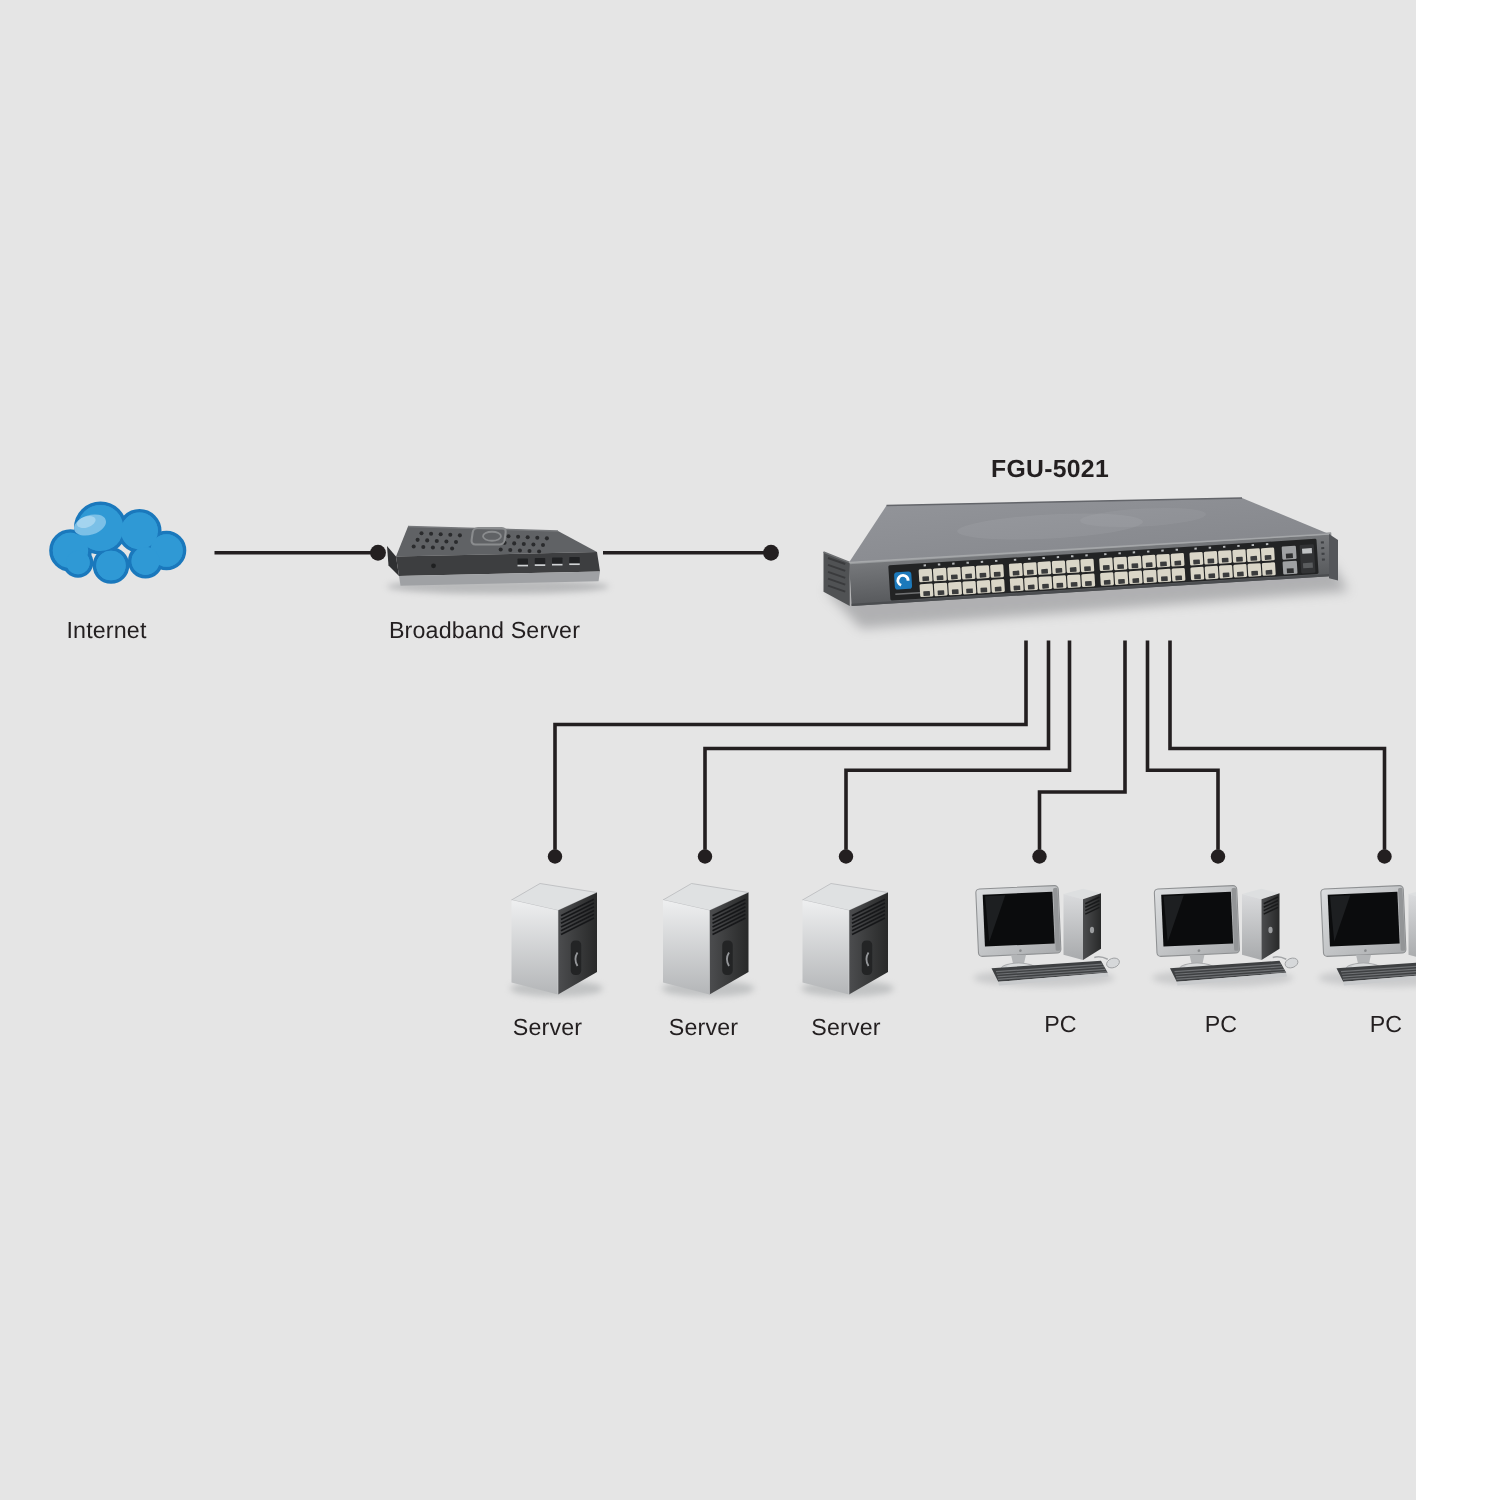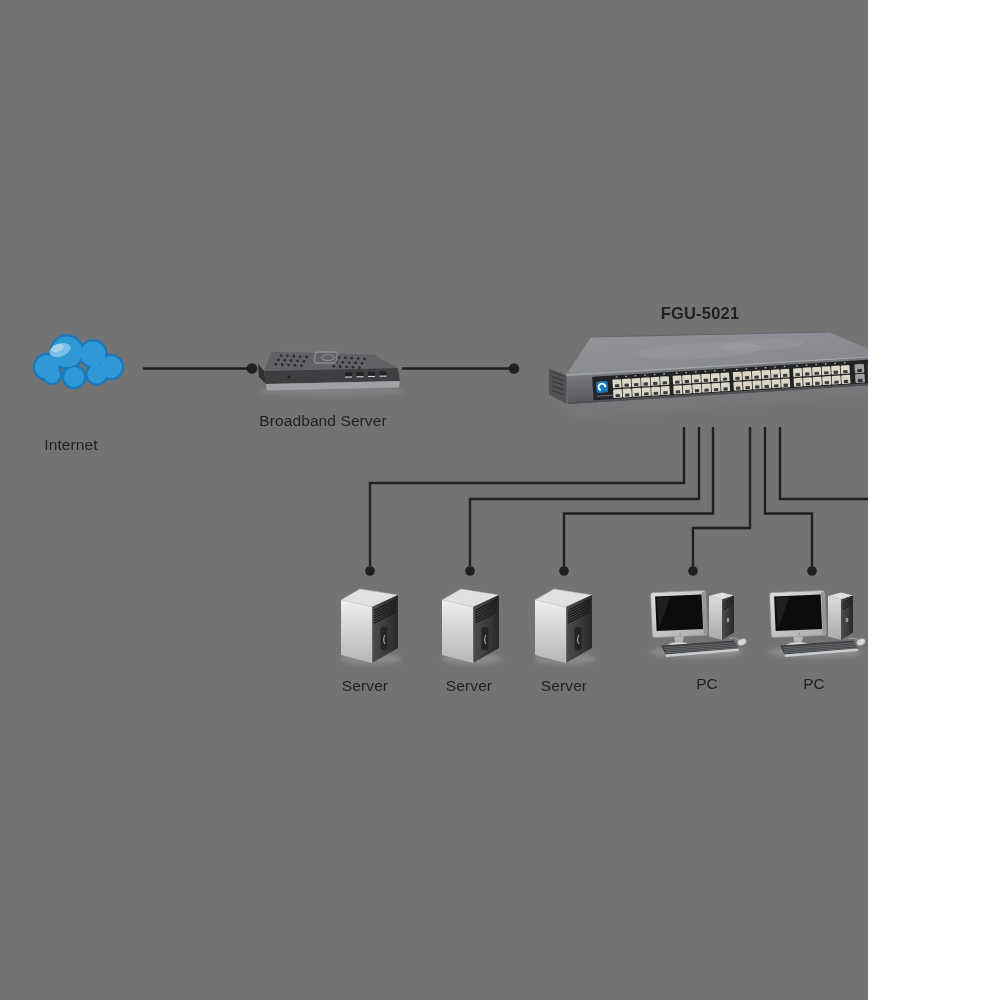--- a/index.html
+++ b/index.html
@@ -1,16 +1,16 @@
 <!DOCTYPE html>
 <html><head>
 <meta charset="utf-8">
 <style>
   html,body{margin:0;padding:0;background:#fff;}
-  #canvas{position:relative;width:868px;height:1000px;background:#737373;overflow:hidden;
+  #canvas{position:relative;width:944px;height:1000px;background:#e5e5e5;overflow:hidden;
           font-family:"Liberation Sans",sans-serif;}
   #gfx{position:absolute;left:0;top:0;}
   .lbl{position:absolute;transform:translateX(-50%);color:#231f20;font-size:15.5px;
        white-space:nowrap;letter-spacing:.1px;}
   .lbl.model{font-weight:bold;font-size:16.5px;letter-spacing:.2px;}
 </style>
 </head>
 <body>
 
 <div id="canvas">
@@ -394,21 +394,21 @@
   <use href="#server-sym" transform="translate(338,588)"></use>
   <use href="#server-sym" transform="translate(439,588)"></use>
   <use href="#server-sym" transform="translate(532,588)"></use>
 
   <use href="#pc-sym" transform="translate(646,589)"></use>
   <use href="#pc-sym" transform="translate(765,589)"></use>
   <use href="#pc-sym" transform="translate(876,589)"></use>
 </svg>
 
 <div class="lbl model" style="left:700px;top:304px;">FGU-5021</div>
-<div class="lbl" style="left:71px;top:436px;">Internet</div>
+<div class="lbl" style="left:71px;top:412px;">Internet</div>
 <div class="lbl" style="left:323px;top:412px;">Broadband Server</div>
 <div class="lbl" style="left:365px;top:677px;">Server</div>
 <div class="lbl" style="left:469px;top:677px;">Server</div>
 <div class="lbl" style="left:564px;top:677px;">Server</div>
 <div class="lbl" style="left:707px;top:675px;">PC</div>
 <div class="lbl" style="left:814px;top:675px;">PC</div>
 <div class="lbl" style="left:924px;top:675px;">PC</div>
 </div>
 
 </body></html>

